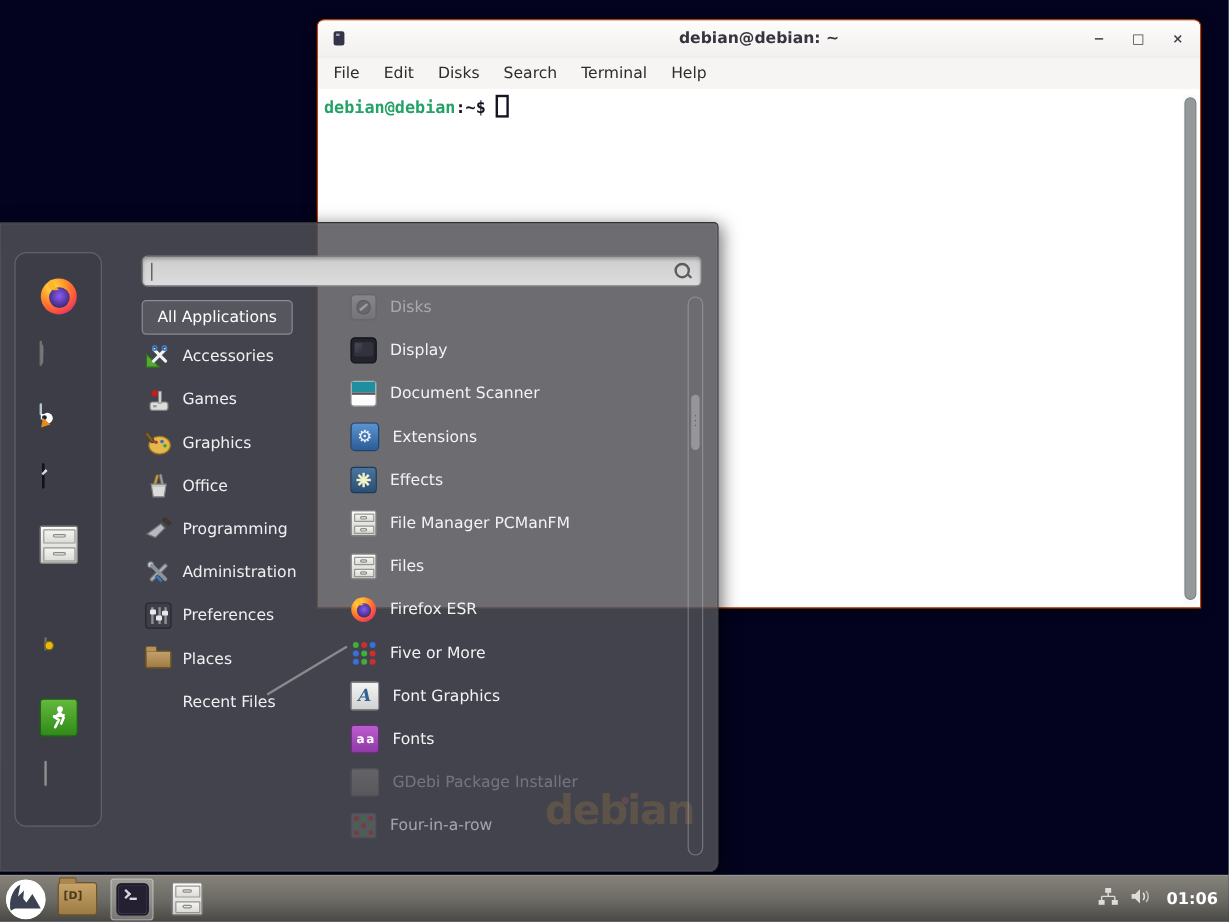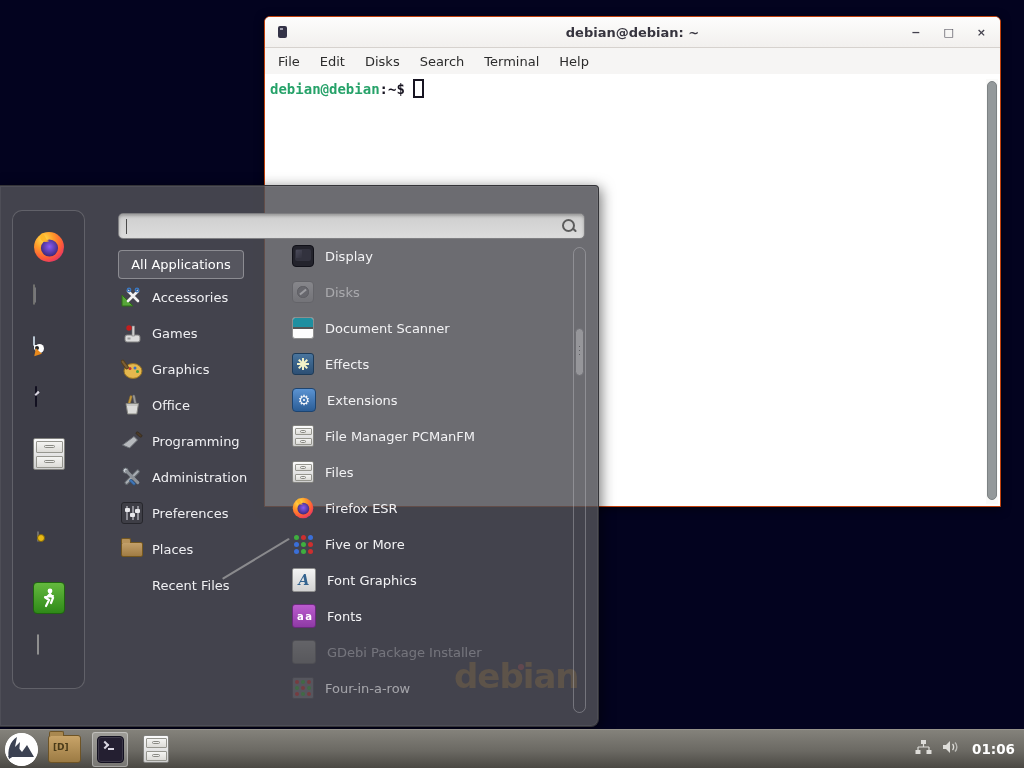--- a/index.html
+++ b/index.html
@@ -376,44 +376,44 @@
       <span class="cat-label">Places</span>
     </div>
     <div class="cat-row">
       <span class="cicon-spacer"></span>
       <span class="cat-label">Recent Files</span>
     </div>
   </div>
 
   
   <div class="apps">
-    <div class="app-row">
-      <span class="aicon display-ic"></span>
-      <span class="app-label">Display</span>
-    </div>
     <div class="app-row dim45">
       <span class="aicon disks-ic"></span>
       <span class="app-label">Disks</span>
     </div>
     <div class="app-row">
+      <span class="aicon display-ic"></span>
+      <span class="app-label">Display</span>
+    </div>
+    <div class="app-row">
       <span class="aicon scanner-ic"></span>
       <span class="app-label">Document Scanner</span>
+    </div>
+    <div class="app-row">
+      <span class="aicon ext-ic"></span>
+      <span class="app-label">Extensions</span>
     </div>
     <div class="app-row">
       <span class="aicon effects-ic">
         <i></i>
           <b></b>
           <i class="d"></i>
           <b class="d"></b>
       </span>
       <span class="app-label">Effects</span>
-    </div>
-    <div class="app-row">
-      <span class="aicon ext-ic"></span>
-      <span class="app-label">Extensions</span>
     </div>
     <div class="app-row">
       <span class="aicon cab" style="height:22px;">
           <i></i>
           <i></i>
         </span>
       <span class="app-label">File Manager PCManFM</span>
     </div>
     <div class="app-row">
       <span class="aicon cab" style="height:22px;">

